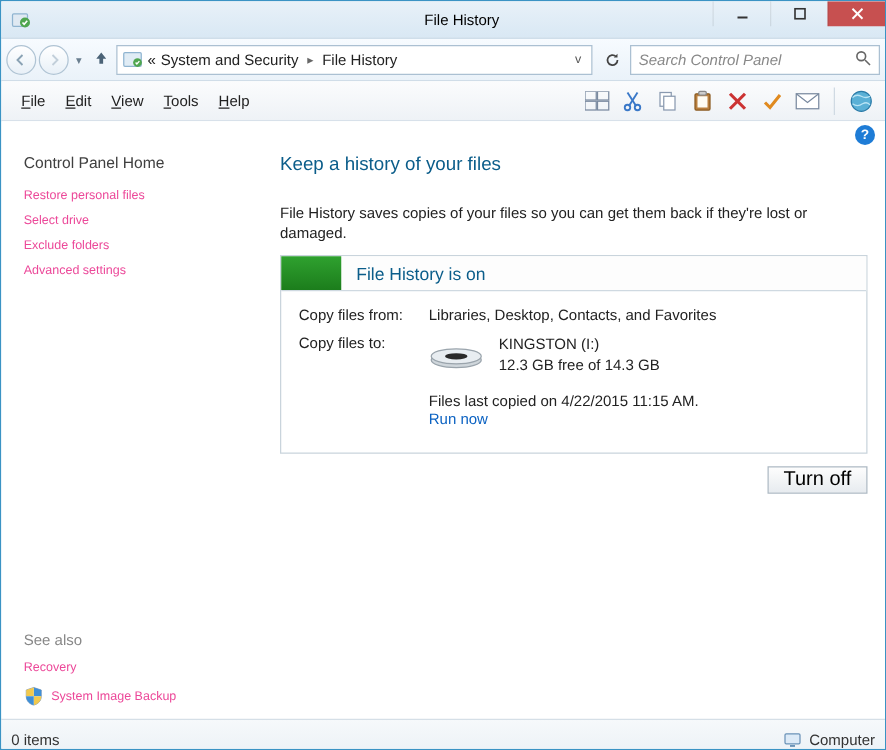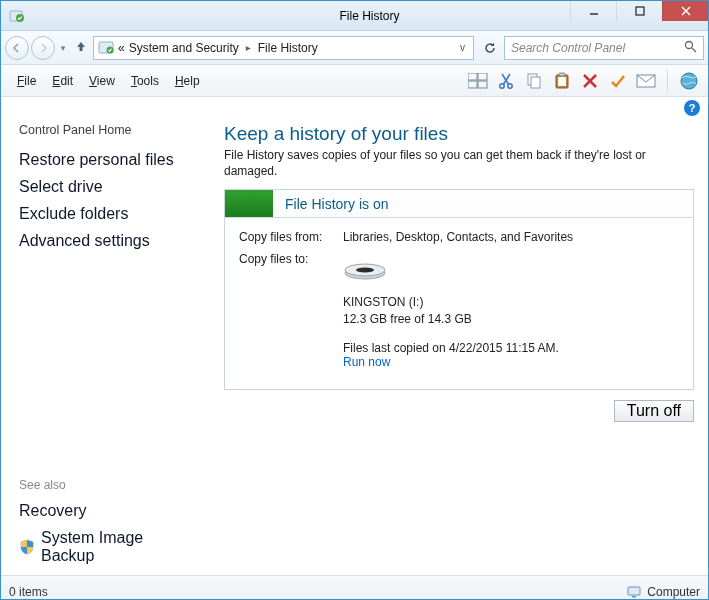--- a/index.html
+++ b/index.html
@@ -68,40 +68,40 @@
   .menuitem .ul { text-decoration:underline; }
   .toolbar-icons { margin-left:auto; display:flex; gap:6px; align-items:center; }
   .ticon { width:22px; height:22px; display:flex; align-items:center; justify-content:center; font-size:18px; }
   
   .helpstrip { height:22px; display:flex; justify-content:flex-end; align-items:center; padding-right:8px; background:#fff;}
   .helpicon { width:16px; height:16px; border-radius:50%; background:#1e7cd6; color:#fff; font-size:11px; font-weight:bold; display:flex; align-items:center; justify-content:center; }
   
   .body { display:flex; height:calc(600px - 30px - 34px - 32px - 22px - 24px - 2px); background:#fff; }
   .sidebar { width:205px; padding:0 10px 10px 18px; display:flex; flex-direction:column; }
   .sidebar .home { color:#404040; font-size:12.5px; margin:4px 0 14px 0; }
-  .sidebar a.link { color:#0f172a; display:block; margin-bottom:9px; font-size:16px; text-decoration:none; }
+  .sidebar a.link { color:#ec4899; display:block; margin-bottom:9px; font-size:10px; text-decoration:none; }
   .sidebar .spacer { flex:1; }
   .sidebar .seealso { color:#888; margin-bottom:10px; }
   .sidebar .backup-row { display:flex; align-items:center; gap:6px; }
   .shield { width:16px; height:16px; display:inline-block; }
   
   .main { flex:1; padding:0 14px 10px 18px; }
-  .main h2 { color:#0b5d8a; font-weight:normal; font-size:19px; margin:4px 0 2px; }
+  .main h2 { color:#0b5d8a; font-weight:normal; font-size:15px; margin:4px 0 22px; }
   .main .desc { color:#222; font-size:12px; margin-bottom:10px; line-height:1.35; }
   .statusbox { border:1px solid #c9d4dc; }
   .statusbox .header {
     display:flex; align-items:center; height:28px; background:#fdfdfd; border-bottom:1px solid #cfd9e1;
   }
   .statusbox .header .greenblock { width:48px; height:100%; background:linear-gradient(#2fa12f,#1c7d1c); }
   .statusbox .header .htxt { padding-left:12px; color:#0b5d8a; font-size:14px; }
   .statusbox .body2 { padding:12px 14px; font-size:12px; }
   .row { display:flex; margin-bottom:8px; }
   .row .label { width:104px; color:#222; }
   .row .val { flex:1; color:#222; }
-  .drive-row { display:flex; align-items:flex-start; gap:12px;flex-direction:column; }
+  .drive-row { display:flex; align-items:flex-start; gap:12px; }
   .drive-icon { width:44px; height:28px; margin-top:2px; }
   .drive-info { line-height:1.35; }
   .lastcopied { margin-top:14px; color:#222; }
   .runlink { color:#0b62c2; text-decoration:none; }
   .turnoff-row { display:flex; justify-content:flex-end; margin-top:10px; }
   .turnoff-btn {
     min-width:76px; height:22px; font-size:16px;
     background:linear-gradient(#fdfdfd,#e7ebef); border:1px solid #adb9c3;
     padding:0 12px; cursor:default;
   }

